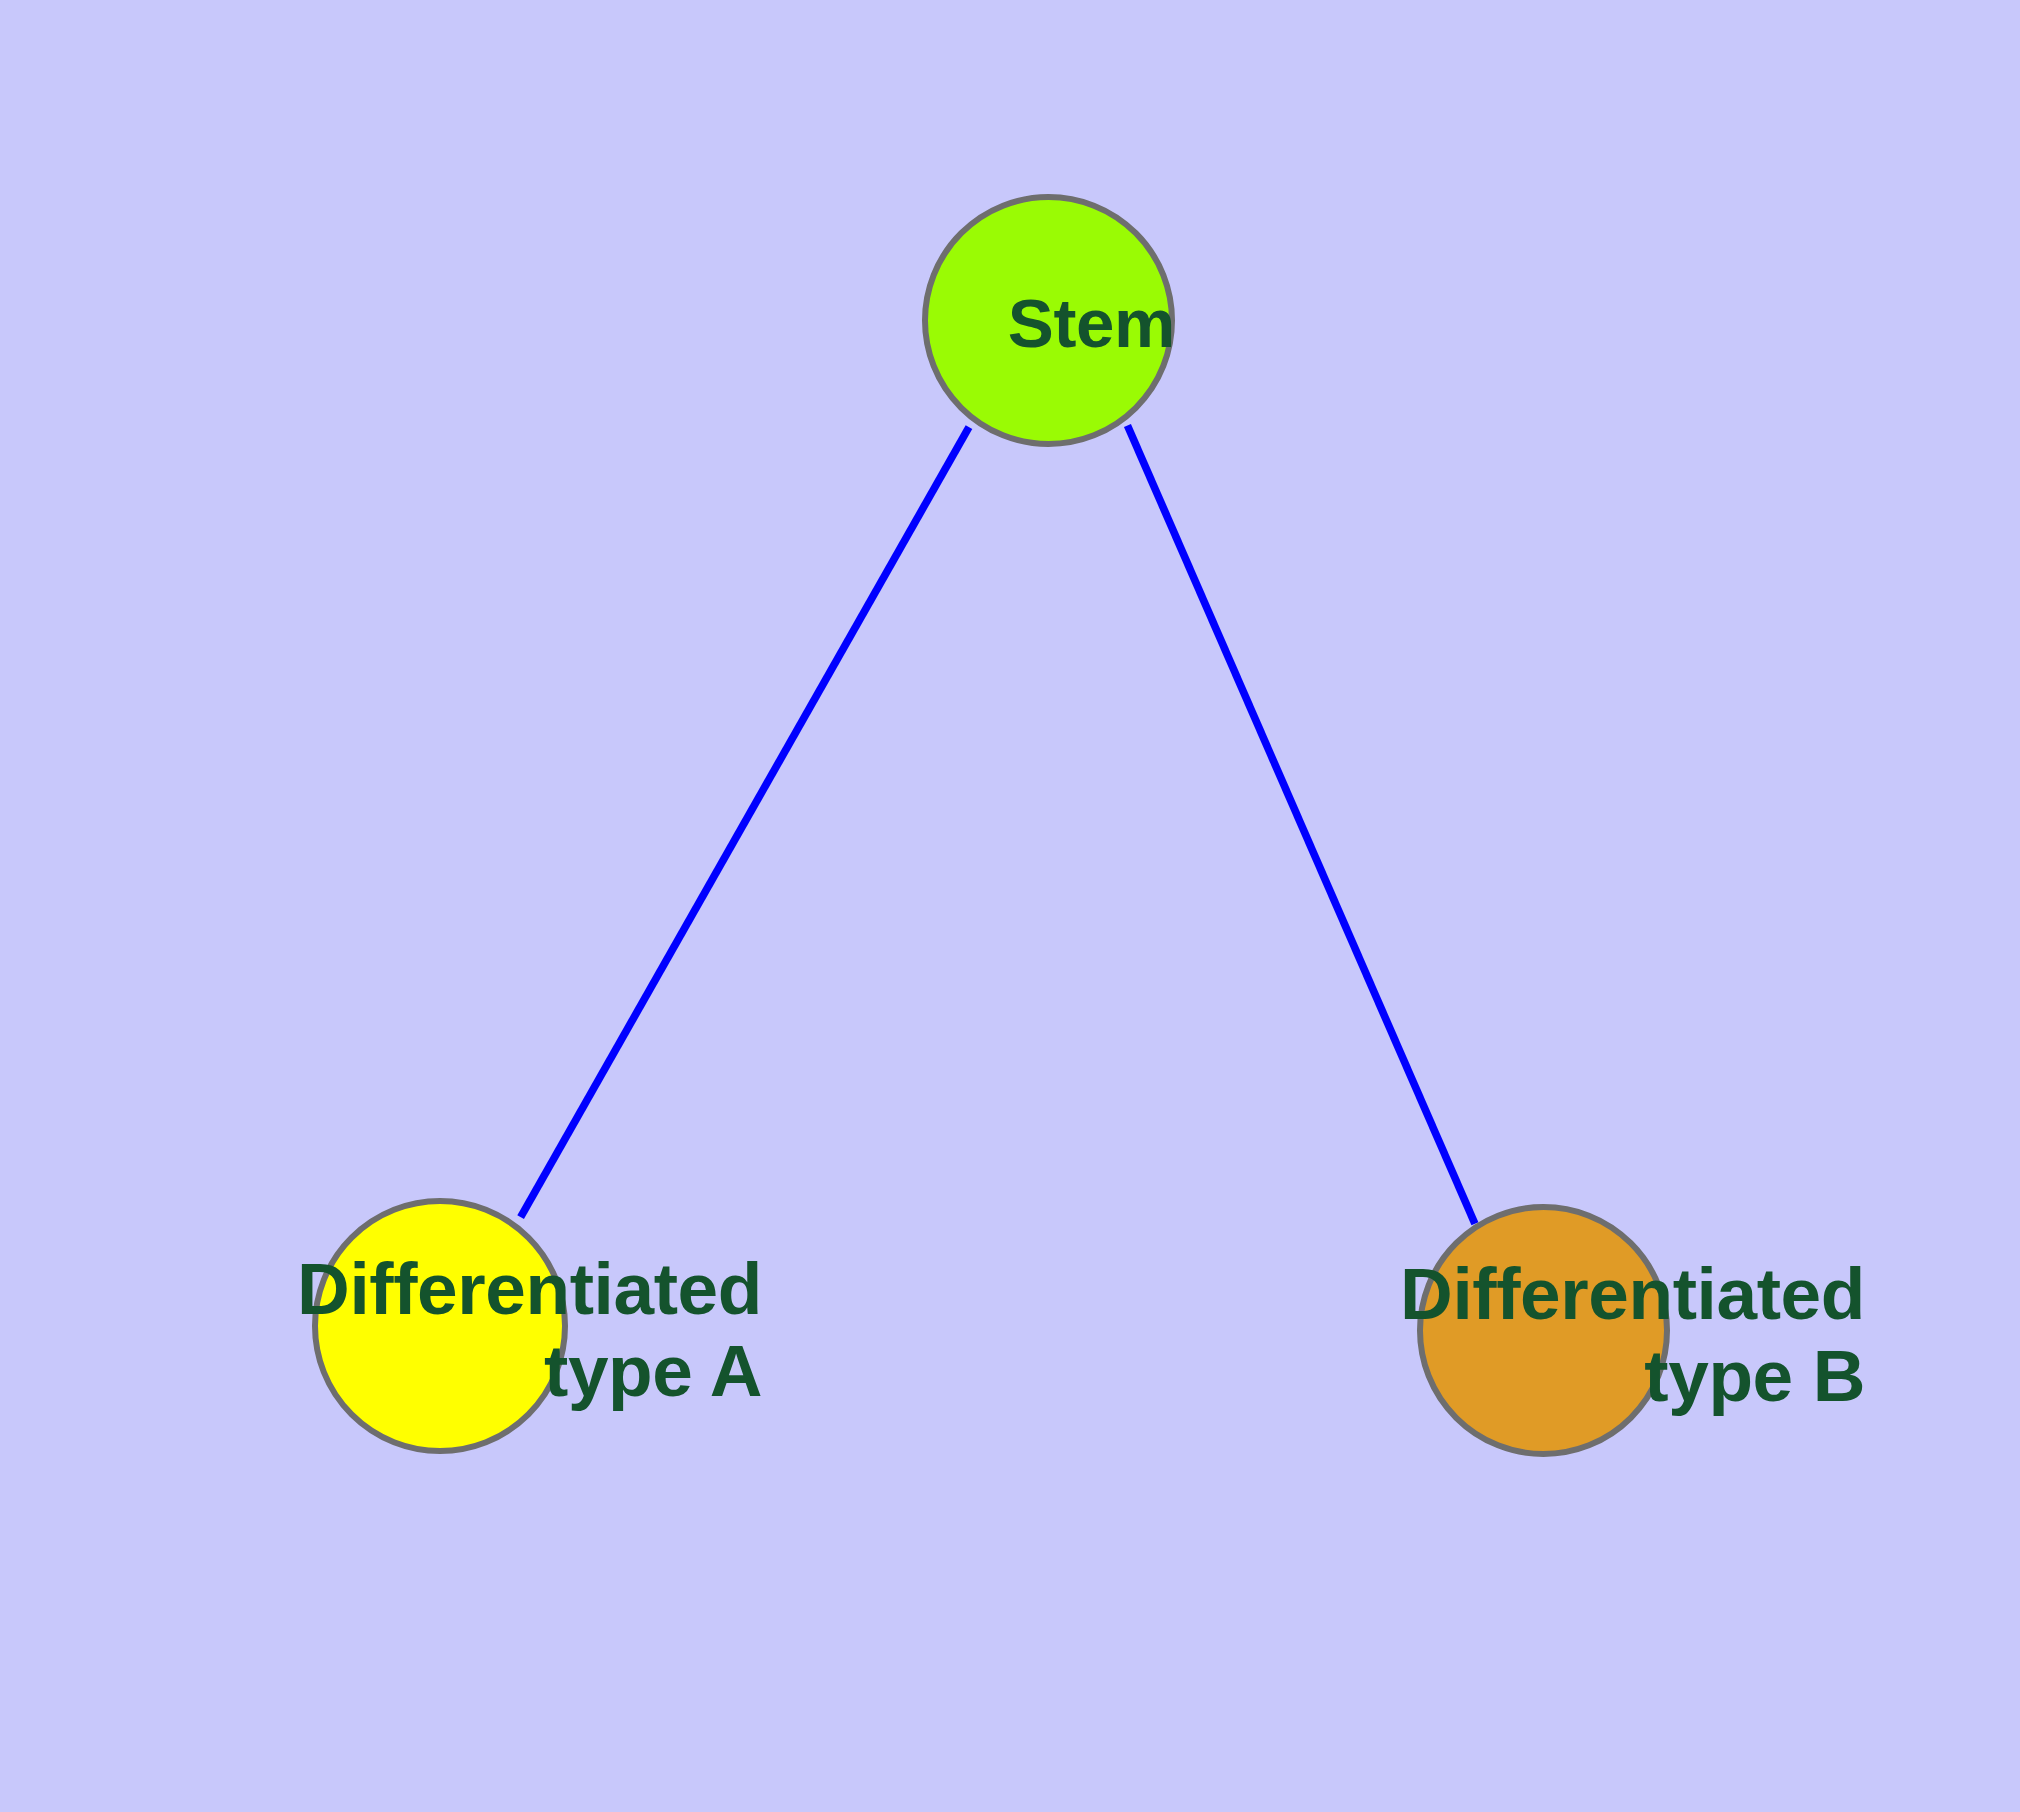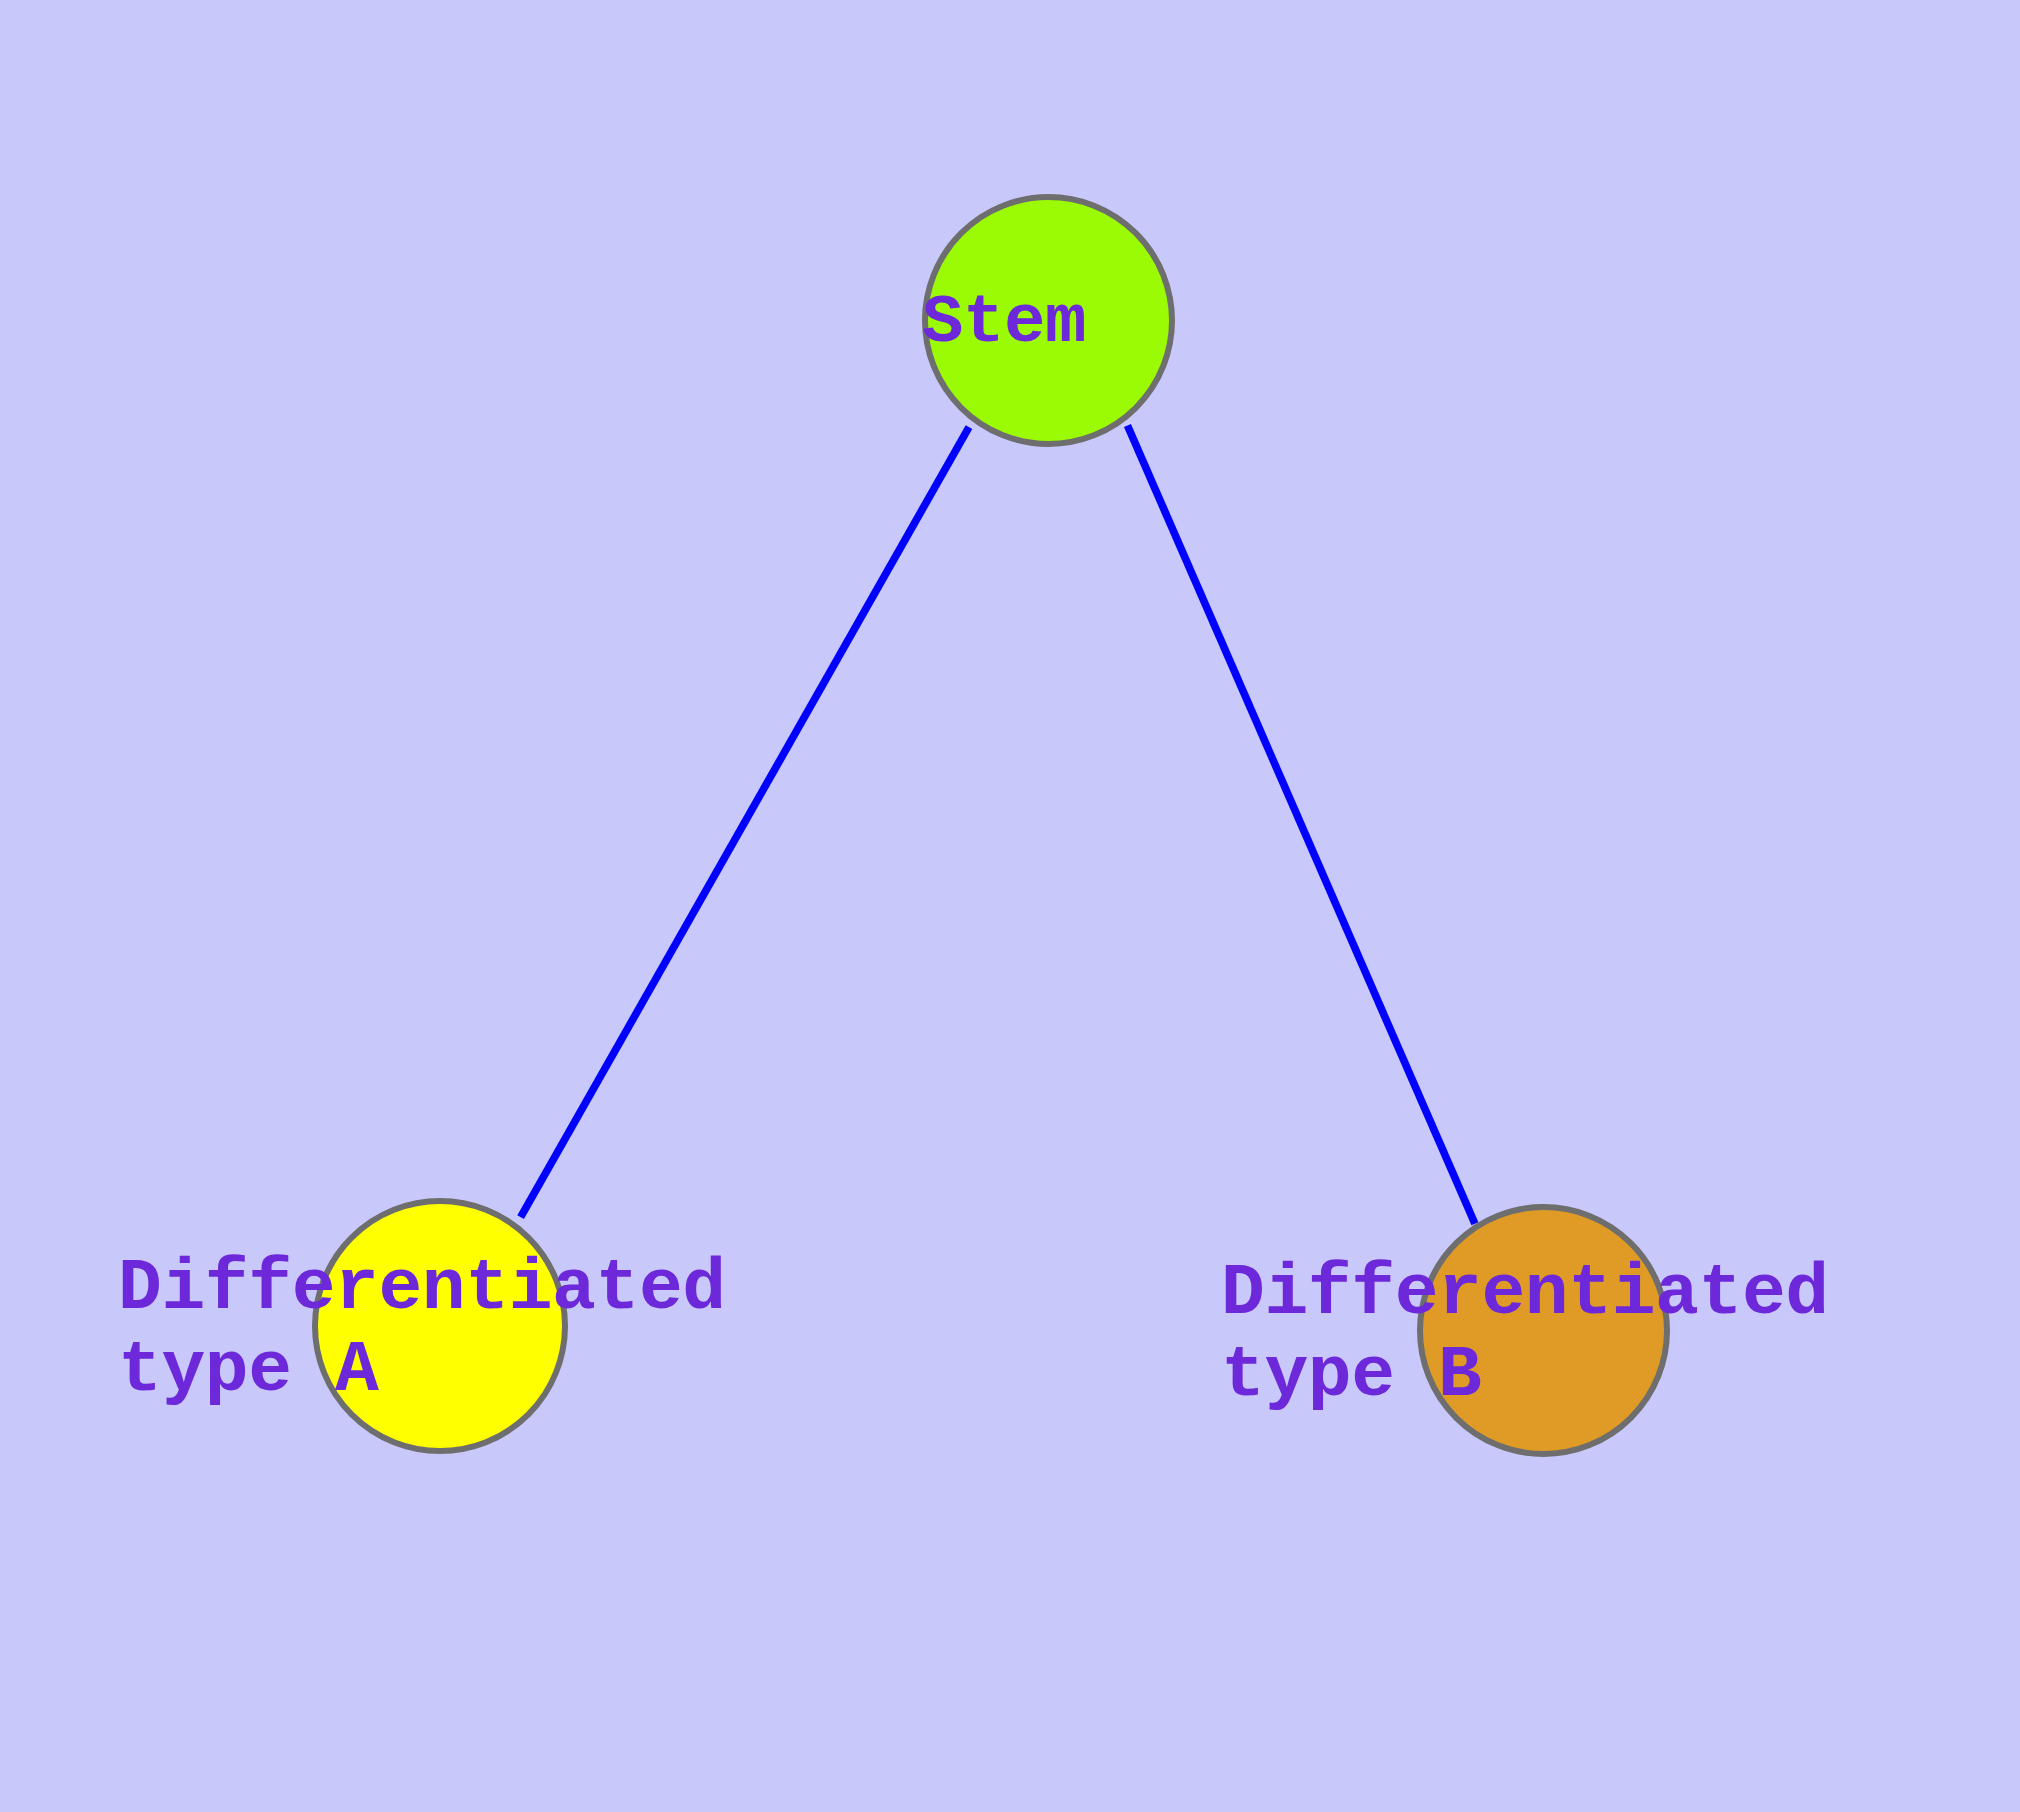--- a/index.html
+++ b/index.html
@@ -47,28 +47,27 @@
   }
   #node-diff-b {
     left: 1417px;
     top: 1204px;
     width: 253px;
     height: 253px;
     background: #e09b26;
   }
   .node-label {
     position: absolute;
-    color: #6d28d9;
+    color: #14532d;
     font-weight: bold;
-    text-align: left;
+    text-align: right;
     white-space: pre-line;
     line-height: 1.12;
     letter-spacing: -0.4px;
     pointer-events: none;
-    font-family: Liberation Mono, monospace;
   }
   #label-stem {
     left: 922px;
     top: 285px;
     width: 253px;
     font-size: 69px;
   }
   #label-diff-a {
     left: 118px;
     top: 1248px;

